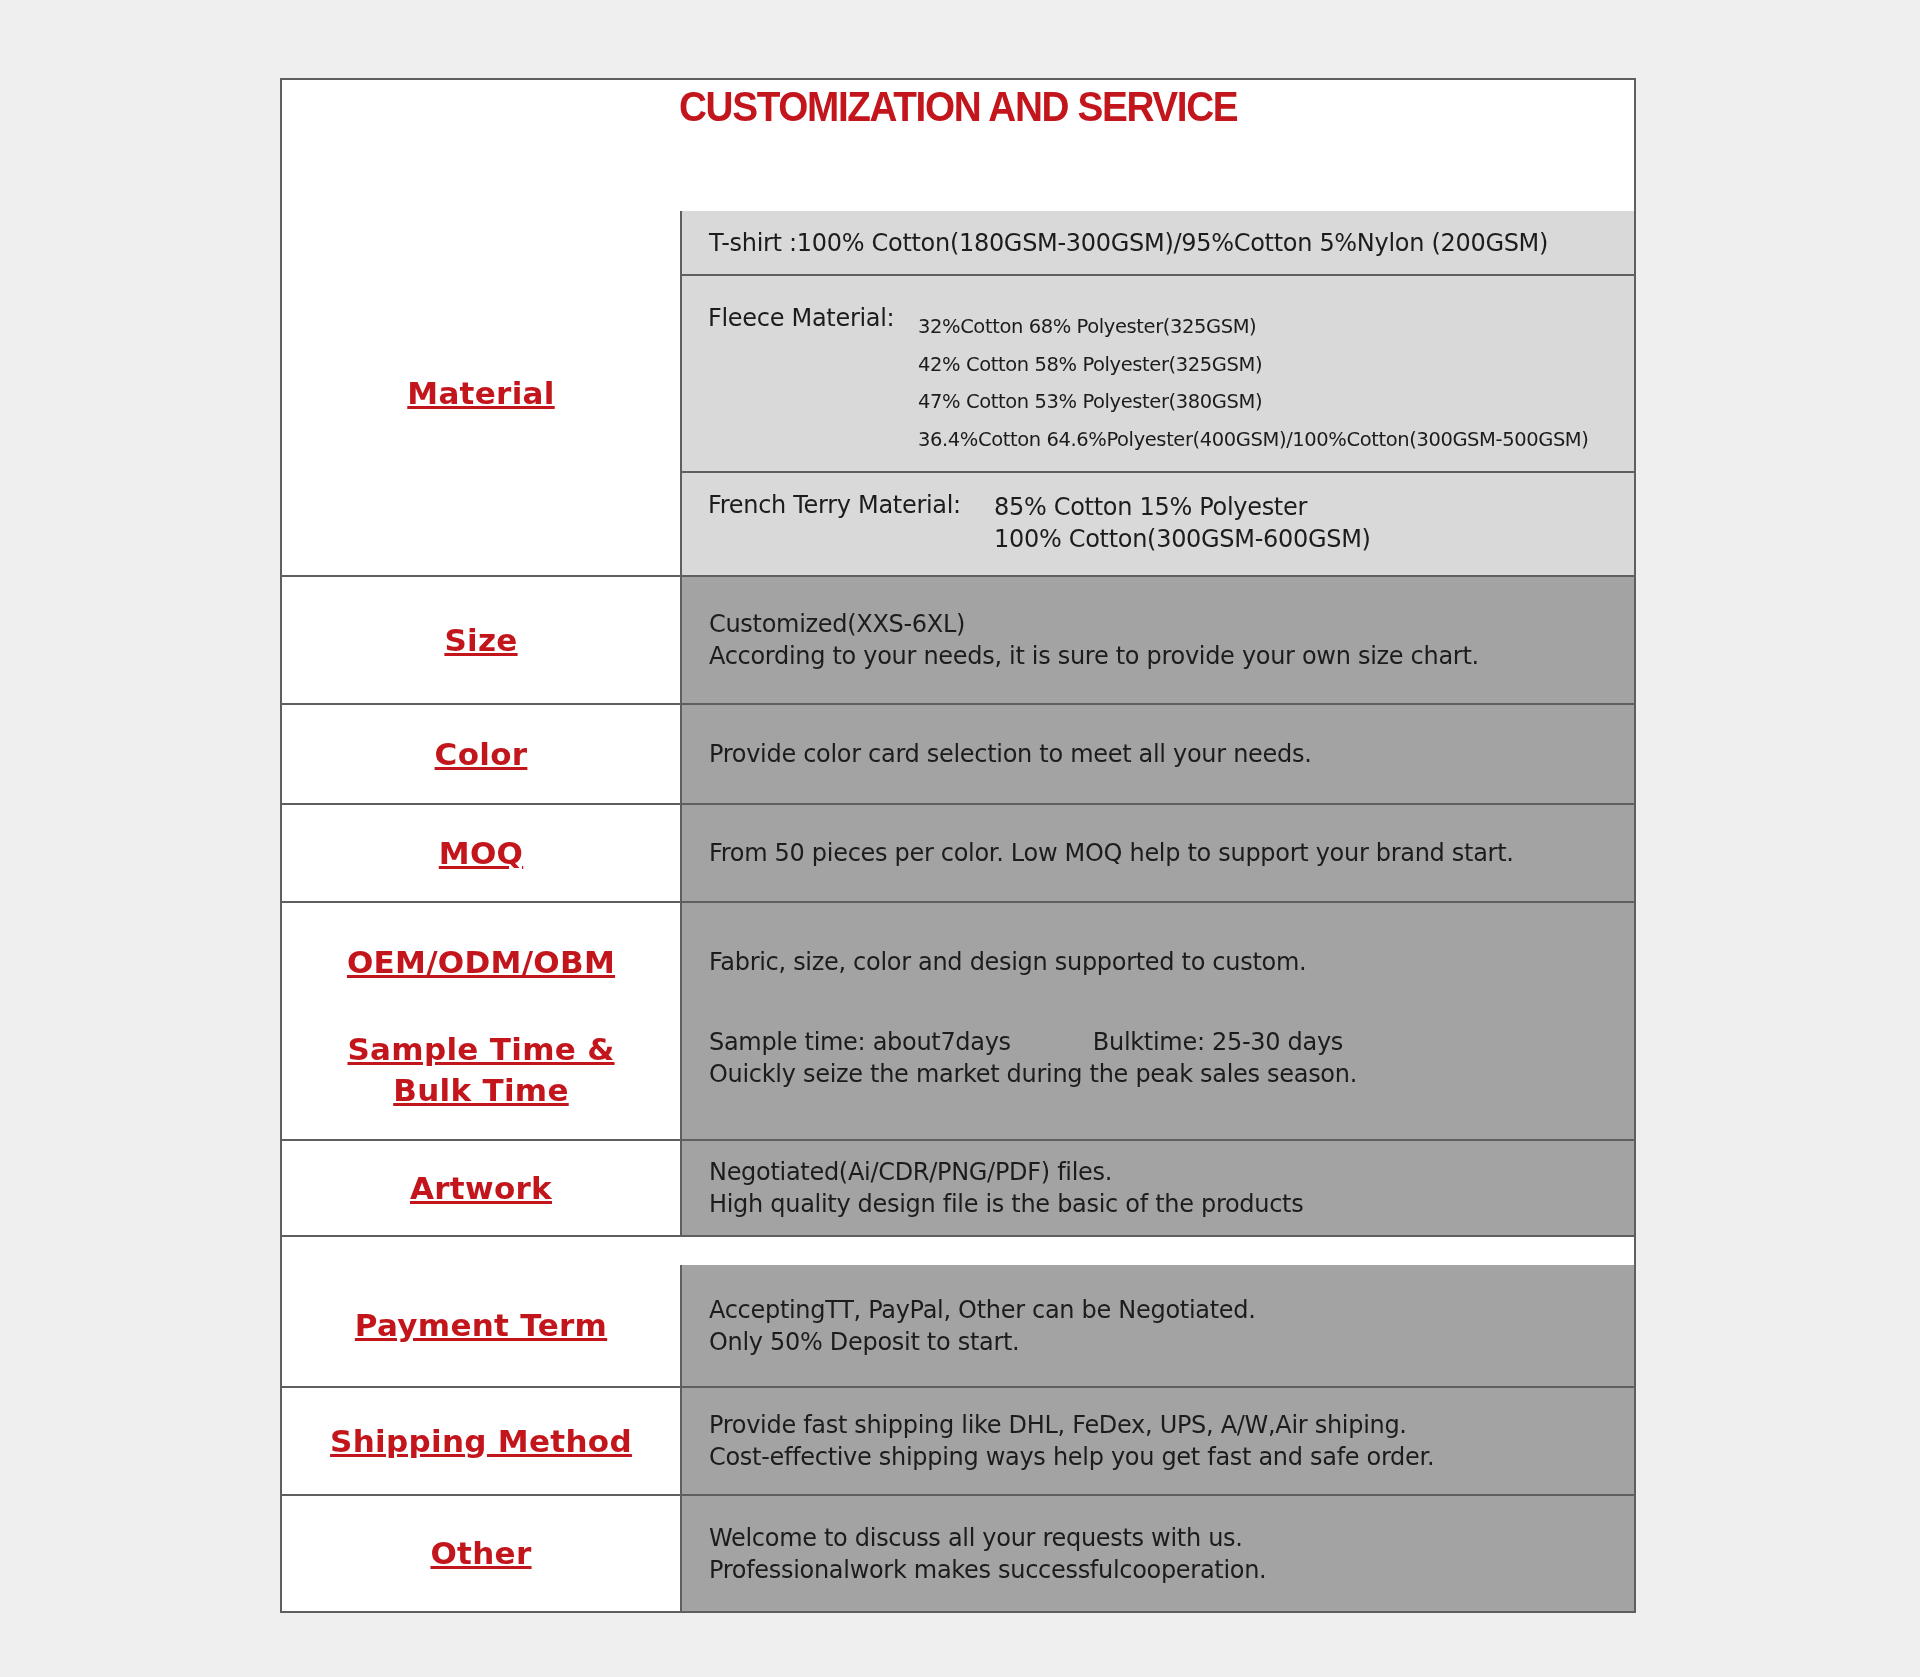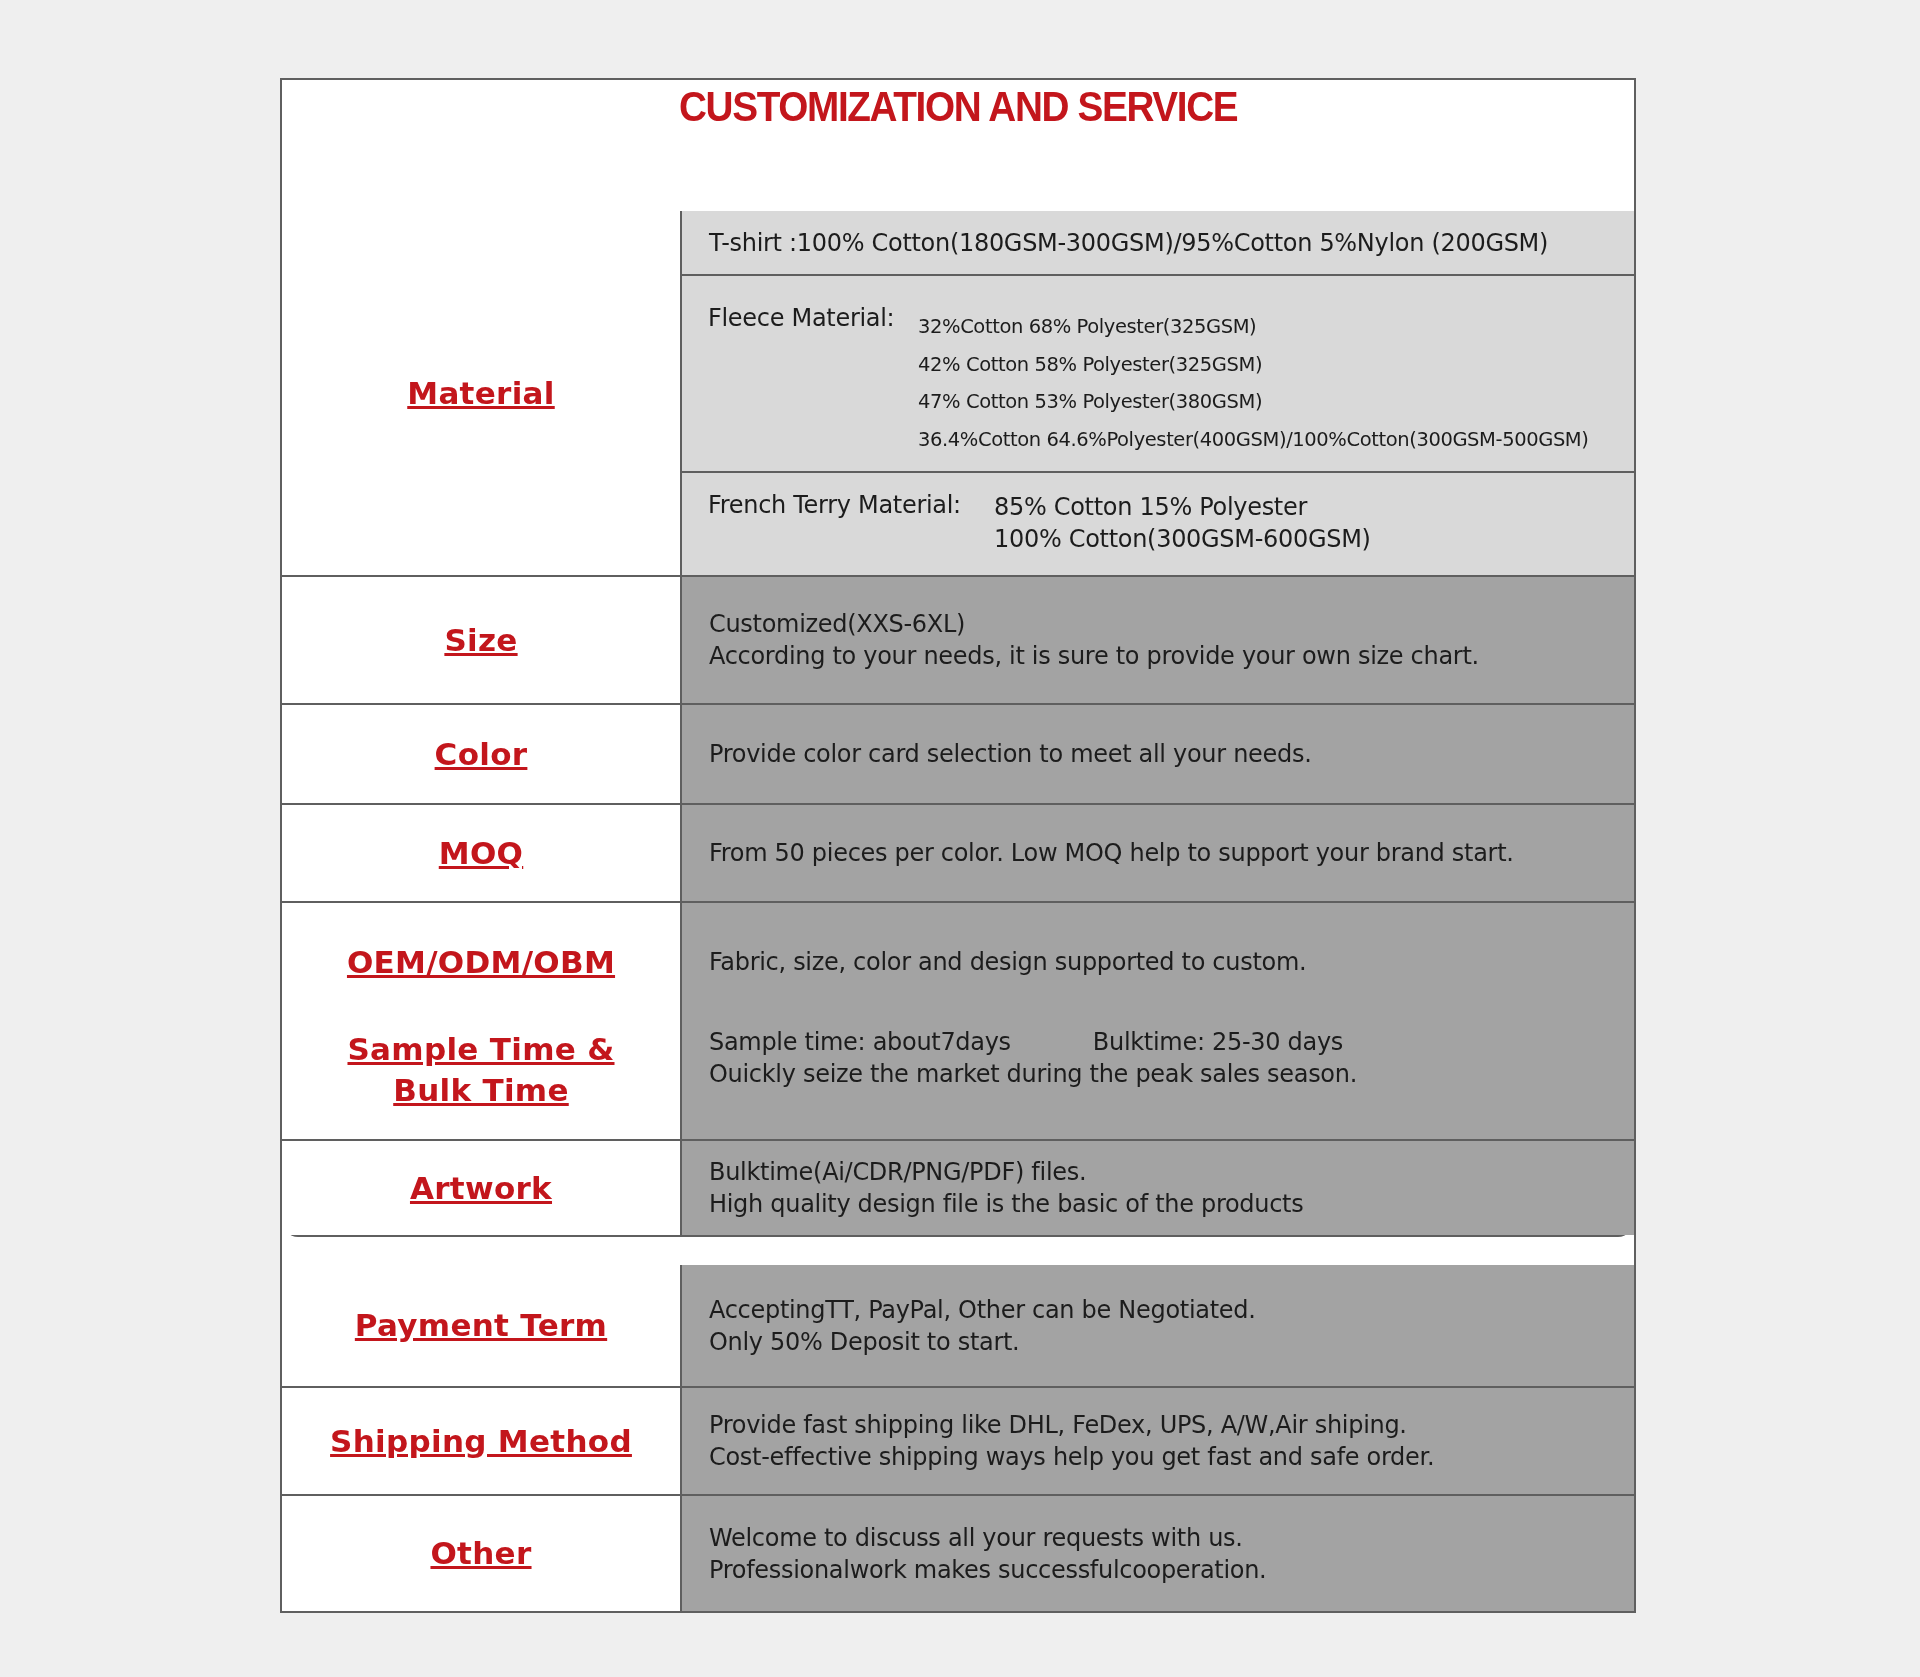--- a/index.html
+++ b/index.html
@@ -162,26 +162,26 @@
       </div>
     </div>
     <div class="value-cell" style="padding-bottom:24px;">
       <div class="line">
         <span>Sample time: about7days</span><span class="inline-gap"></span><span>Bulktime: 25-30 days</span>
       </div>
       <div class="line">Ouickly seize the market during the peak sales season.</div>
     </div>
   </div>
 
-  <div class="row" style="top:1061px;height:96px;border-radius:16px;">
+  <div class="row" style="top:1061px;height:96px;">
     <div class="label-cell">
       <div class="label">Artwork</div>
     </div>
     <div class="value-cell">
-      <div class="line">Bulktime(Ai/CDR/PNG/PDF) files.</div>
+      <div class="line">Negotiated(Ai/CDR/PNG/PDF) files.</div>
       <div class="line">High quality design file is the basic of the products</div>
     </div>
   </div>
 
   <div class="row" style="top:1185px;height:123px;">
     <div class="label-cell">
       <div class="label">Payment Term</div>
     </div>
     <div class="value-cell">
       <div class="line">AcceptingTT, PayPal, Other can be Negotiated.</div>

